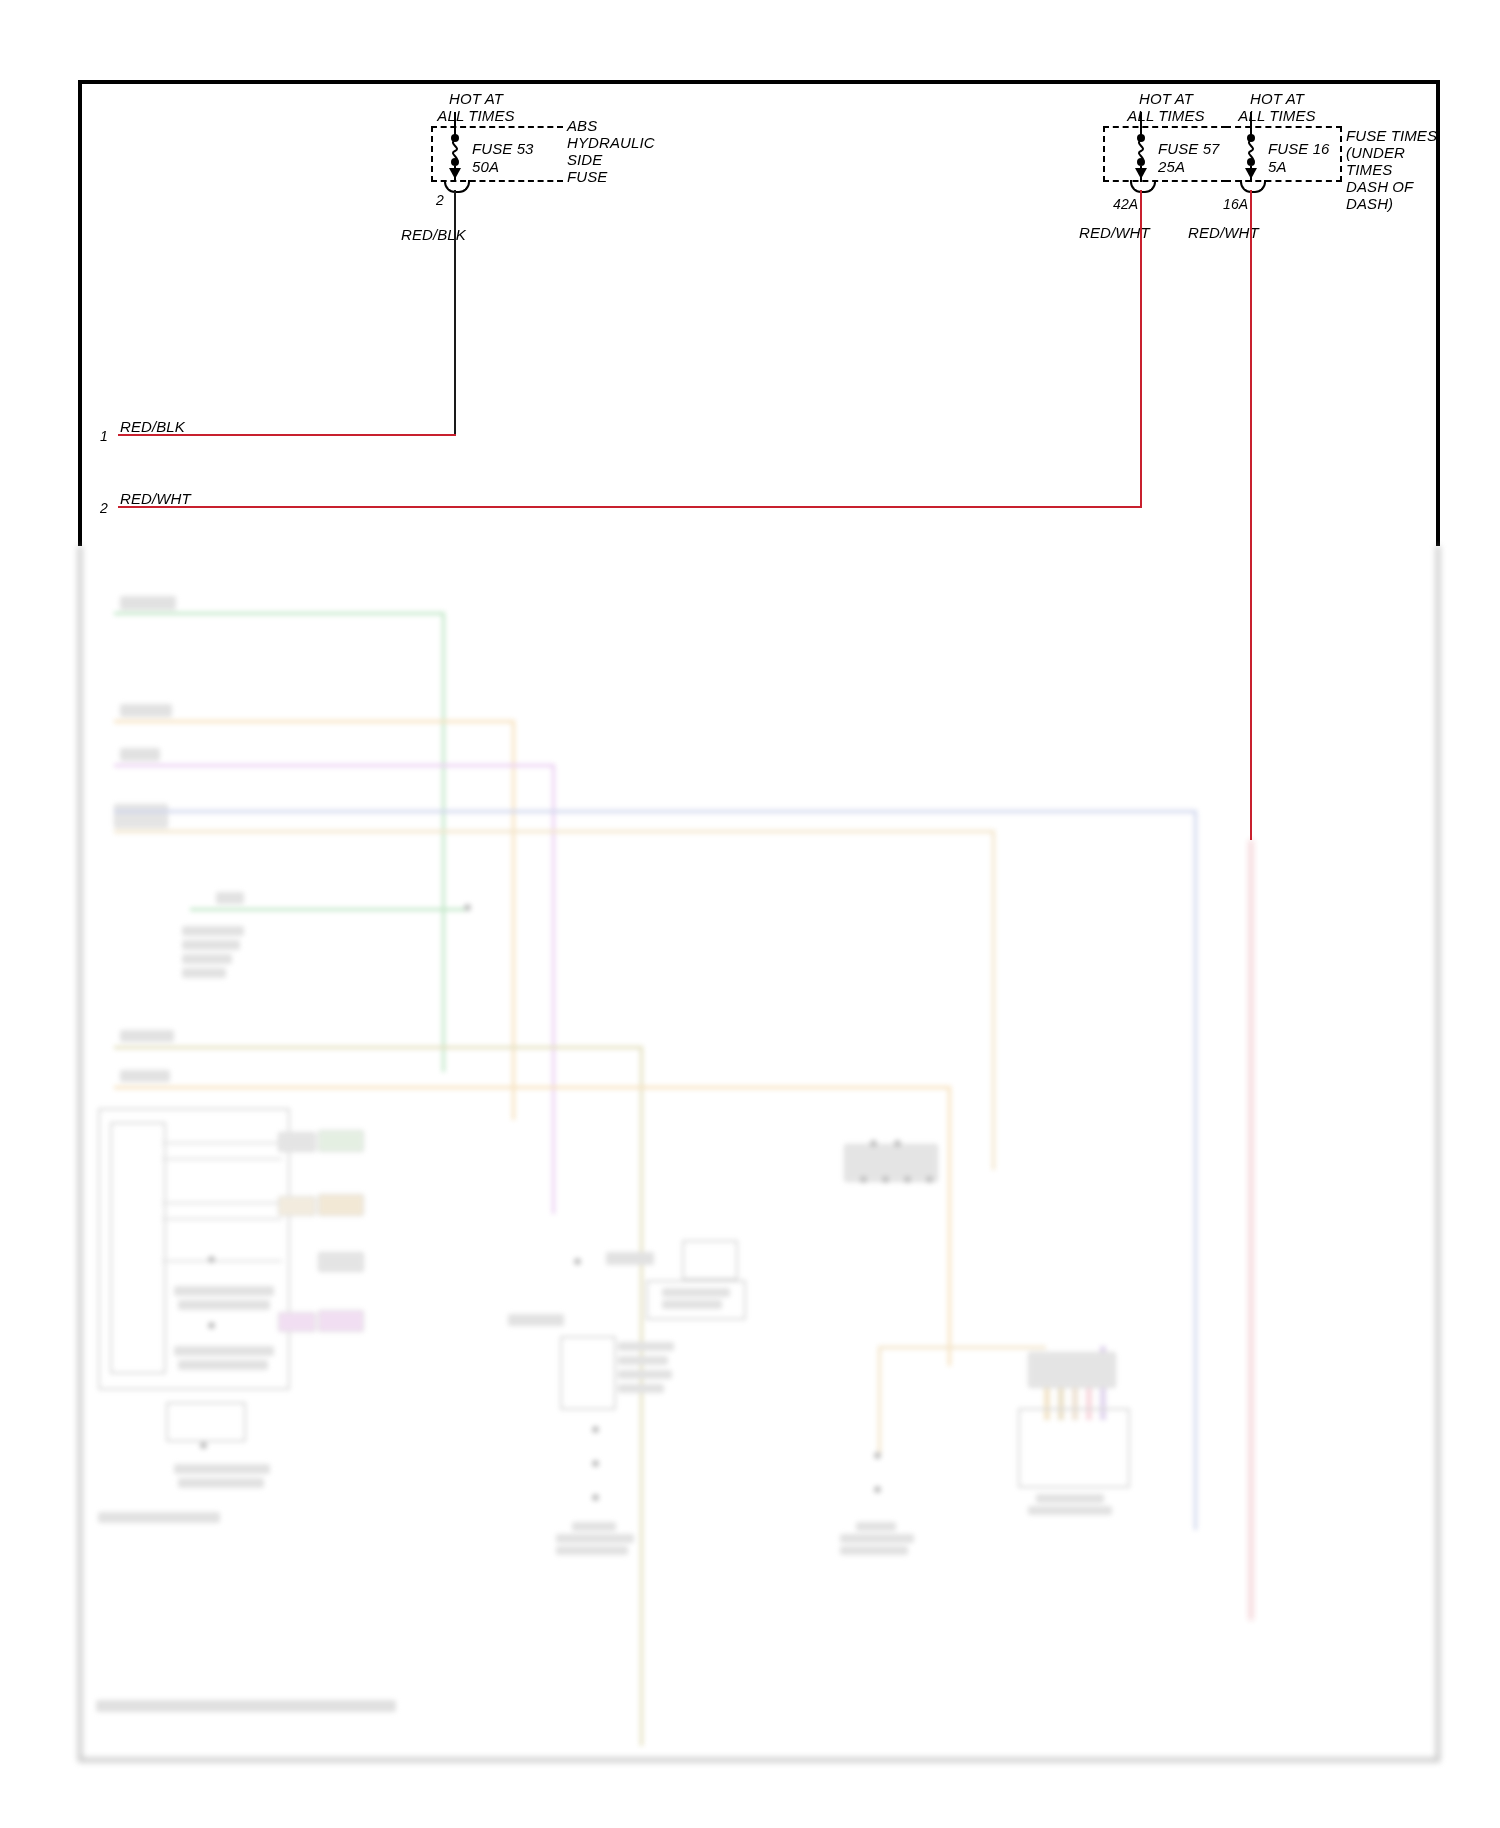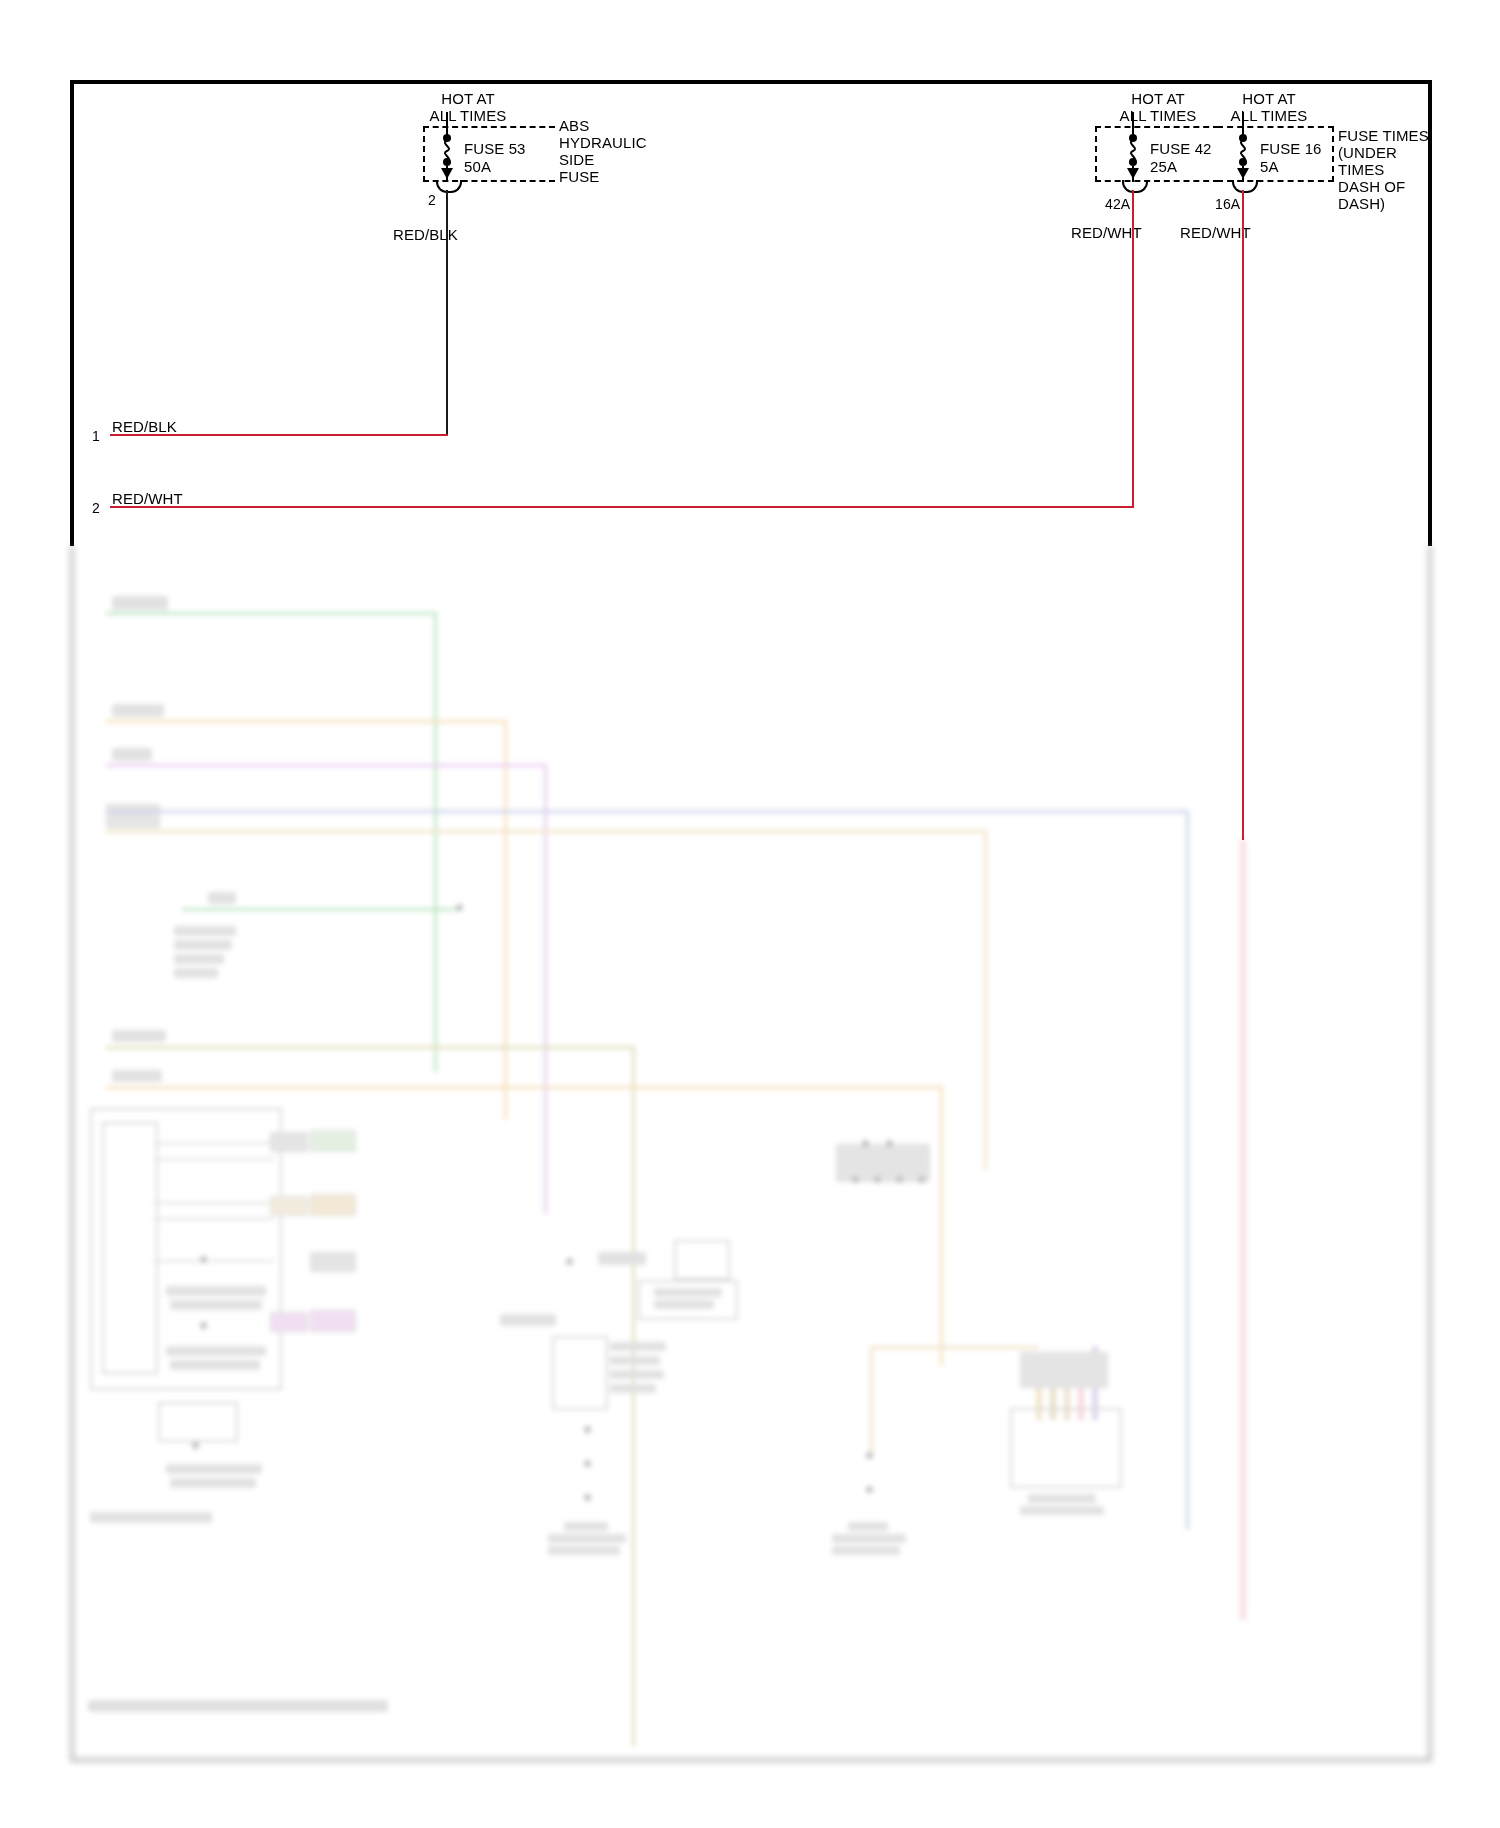--- a/index.html
+++ b/index.html
@@ -1,20 +1,20 @@
 <!DOCTYPE html>
 <html><head>
 <meta charset="utf-8">
 <title>Wiring Diagram</title>
 <style>
   html,body{margin:0;padding:0;background:#ffffff;}
   body{width:1500px;height:1828px;position:relative;overflow:hidden;
        font-family:"Liberation Sans","DejaVu Sans",sans-serif;color:#000;}
 
-  .page{position:absolute;left:8px;top:0;width:1446px;height:1828px;}
+  .page{position:absolute;left:16px;top:0;width:1446px;height:1828px;font-style:italic;}
 
   
   .frame-top{position:absolute;left:62px;top:80px;width:1362px;height:466px;}
   .frame-top .edge-top{position:absolute;left:0;top:0;width:1362px;height:4px;background:#000;}
   .frame-top .edge-left{position:absolute;left:0;top:0;width:4px;height:466px;background:#000;}
   .frame-top .edge-right{position:absolute;left:1358px;top:0;width:4px;height:466px;background:#000;}
 
   
   .frame-blur{position:absolute;left:62px;top:546px;width:1362px;height:1220px;
               filter:blur(3.2px);opacity:.62;}
@@ -107,21 +107,21 @@
     <div class="fusebox nb-r" style="left:1087px;top:126px;width:122px;height:52px;"></div>
 
     <div class="vline" style="left:1124px;top:112px;height:26px;background:#000;"></div>
 
     <div class="dot" style="left:1121px;top:134px;"></div>
     <svg class="fuse-svg" style="left:1117px;top:140px;" width="18" height="22" viewBox="0 0 18 22">
       <path d="M8 0 C1 4, 15 8, 8 11 C1 14, 15 18, 8 22" stroke="#000" stroke-width="2" fill="none"></path>
     </svg>
     <div class="dot" style="left:1121px;top:158px;"></div>
 
-    <div class="lbl" style="left:1142px;top:140px;">FUSE 42</div>
+    <div class="lbl" style="left:1142px;top:140px;">FUSE 57</div>
     <div class="lbl" style="left:1142px;top:158px;">25A</div>
 
     <div class="vline" style="left:1124px;top:166px;height:16px;background:#000;"></div>
     <div class="arrow" style="left:1119px;top:168px;"></div>
     <div class="cup" style="left:1114px;top:180px;"></div>
 
     <div class="lbl sm" style="left:1097px;top:196px;">42A</div>
     <div class="lbl" style="left:1063px;top:224px;">RED/WHT</div>
 
     <div class="vline" style="left:1124px;top:190px;height:316px;background:#c8202e;"></div>

